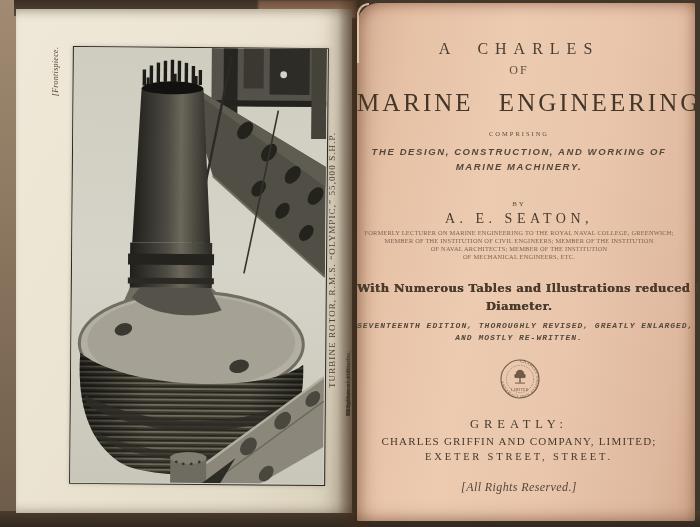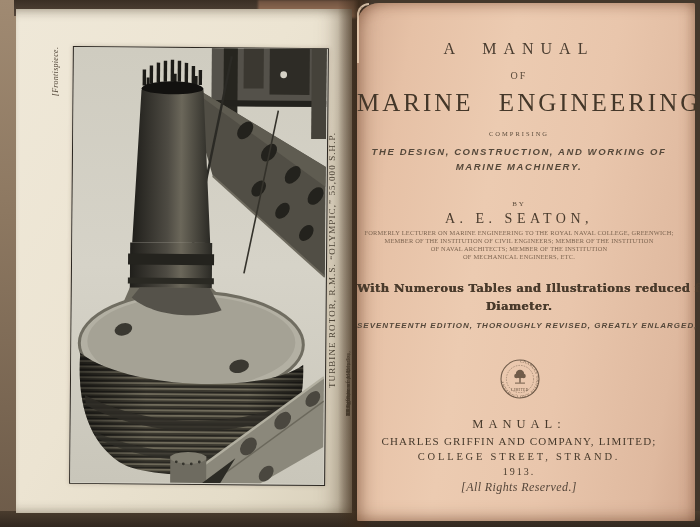--- a/index.html
+++ b/index.html
@@ -45,33 +45,33 @@
   .right-page{left:357px;top:3px;width:338px;height:518px;
     border-radius:22px 2px 2px 2px;
     background:linear-gradient(100deg,#d9b298 0%,#e6c1a6 14%,#eccbb1 38%,#e9c6ac 62%,#dfb99f 88%,#d2a98f 100%);
     box-shadow:inset 14px 0 18px -10px rgba(110,70,45,.55), inset -10px 0 14px -8px rgba(120,75,50,.45),
                inset 0 10px 14px -8px rgba(120,75,50,.4), inset 0 -12px 16px -10px rgba(110,70,45,.5);}
   .rp-edge{left:357px;top:3px;width:12px;height:60px;border-radius:22px 0 0 0;
     border-top:2px solid #f4dcc2;border-left:2px solid #f1d6ba;opacity:.8;}
 
   .rp-line{left:0;width:324px;text-align:center;color:#46392d;white-space:nowrap;}
   .t-series{top:37px;font-size:16px;letter-spacing:7px;word-spacing:10px;color:#4a3d30;}
-  .t-of{top:67px;font-size:10px;letter-spacing:2px;color:#5d4d3d;}
+  .t-of{top:60px;font-size:12px;letter-spacing:2px;color:#5d4d3d;}
   .t-main{top:86px;font-size:25px;letter-spacing:3px;word-spacing:16px;color:#443729;}
   .t-comprising{top:127px;font-size:6.5px;letter-spacing:2px;color:#5d4d3d;}
   .t-sub1{top:143px;font-size:9.5px;}
   .t-sub2{top:158px;font-size:9.5px;text-align:center;}
   .sans-obl{font-family:"Liberation Sans",sans-serif;font-style:italic;font-weight:bold;
     letter-spacing:1.6px;color:#55483a;}
   .t-by{top:197px;font-size:7px;letter-spacing:2px;color:#5d4d3d;}
   .t-author{top:208px;font-size:14px;letter-spacing:4.5px;color:#4a3c2e;text-align:center;}
   .t-affil{width:324px;text-align:center;font-size:6.4px;line-height:7.6px;color:#7c6450;letter-spacing:.2px;}
   .t-note{font-weight:bold;font-size:11.5px;color:#4a3b2c;letter-spacing:.4px;
     font-family:"DejaVu Serif",serif;text-shadow:.4px 0 0 #4a3b2c;}
-  .t-ed{font-size:8px;letter-spacing:1px;}
+  .t-ed{font-size:8px;letter-spacing:1px;font-family:Liberation Mono, monospace;}
   .t-london{top:414px;font-size:12.5px;letter-spacing:5px;color:#473a2c;}
   .t-pub{top:432px;font-size:11px;letter-spacing:1.2px;color:#473a2c;}
   .t-addr{top:448px;font-size:10.5px;letter-spacing:2.8px;color:#473a2c;}
   .t-year{top:463px;font-size:10px;letter-spacing:2px;color:#473a2c;}
   .t-rights{top:477px;font-size:12px;font-style:italic;color:#55463a;letter-spacing:.4px;}
 
   .emblem{left:142px;top:355px;width:42px;height:42px;}
 </style>
 </head>
 <body>
@@ -234,35 +234,36 @@
               <span>132 tons.</span>
             </div>
         </div>
       </div>
     </div>
   </div>
 
   <div class="gutter"></div>
 
   <div class="right-page">
-    <div class="rp-line t-series">A MANUAL</div>
+    <div class="rp-line t-series">A CHARLES</div>
     <div class="rp-line t-of">OF</div>
     <div class="rp-line t-main">MARINE ENGINEERING:</div>
     <div class="rp-line t-comprising">COMPRISING</div>
     <div class="rp-line t-sub1 sans-obl">THE DESIGN, CONSTRUCTION, AND WORKING OF</div>
     <div class="rp-line t-sub2 sans-obl">MARINE MACHINERY.</div>
     <div class="rp-line t-by">BY</div>
     <div class="rp-line t-author">A. E. SEATON,</div>
     <div class="rp-line t-affil" style="top:226px">FORMERLY LECTURER ON MARINE ENGINEERING TO THE ROYAL NAVAL COLLEGE, GREENWICH;</div>
     <div class="rp-line t-affil" style="top:234px">MEMBER OF THE INSTITUTION OF CIVIL ENGINEERS; MEMBER OF THE INSTITUTION</div>
     <div class="rp-line t-affil" style="top:242px">OF NAVAL ARCHITECTS; MEMBER OF THE INSTITUTION</div>
     <div class="rp-line t-affil" style="top:250px">OF MECHANICAL ENGINEERS, ETC.</div>
     <div class="rp-line t-note" style="top:278px">With Numerous Tables and Illustrations reduced from Working</div>
     <div class="rp-line t-note" style="top:296px">Diameter.</div>
     <div class="rp-line t-ed sans-obl" style="top:318px">SEVENTEENTH EDITION, THOROUGHLY REVISED, GREATLY ENLARGED,</div>
+    <div class="rp-line t-ed sans-obl" style="top:330px">AND MOSTLY RE-WRITTEN.</div>
 
     <div class="emblem">
       <svg width="42" height="42" viewBox="0 0 42 42">
         <defs>
             <path id="ringPath" d="M21,4.6 A16.4,16.4 0 1 1 20.99,4.6"></path>
           </defs>
         <circle cx="21" cy="21" r="19" fill="none" stroke="#5c4a39" stroke-width="1.1" opacity=".85"></circle>
         <circle cx="21" cy="21" r="13.6" fill="none" stroke="#5c4a39" stroke-width=".6" stroke-dasharray="1.5 1.2" opacity=".7"></circle>
         <text font-size="4" letter-spacing=".4" fill="#5c4a39" opacity=".9">
           <textPath href="#ringPath">CHARLES GRIFFIN AND COMPANY</textPath>
@@ -271,21 +272,20 @@
           <rect x="20.3" y="18.5" width="1.4" height="6.2"></rect>
           <circle cx="21" cy="16" r="4.2"></circle>
           <circle cx="17.5" cy="18" r="2.3"></circle>
             <circle cx="24.5" cy="18" r="2.3"></circle>
           <rect x="16" y="24.6" width="10" height="1"></rect>
         </g>
         <text x="21" y="32.6" text-anchor="middle" font-size="3.4" letter-spacing=".5" fill="#5c4a39">LIMITED</text>
       </svg>
     </div>
 
-    <div class="rp-line t-london">MANUAL:</div>
+    <div class="rp-line t-london">GREATLY:</div>
     <div class="rp-line t-pub">CHARLES GRIFFIN AND COMPANY, LIMITED;</div>
-    <div class="rp-line t-addr">COLLEGE STREET, STRAND.</div>
-    <div class="rp-line t-year">1913.</div>
+    <div class="rp-line t-addr">EXETER STREET, STREET.</div>
     <div class="rp-line t-rights">[All Rights Reserved.]</div>
   </div>
 
   <div class="rp-edge"></div>
 </div>
 
 </body></html>

